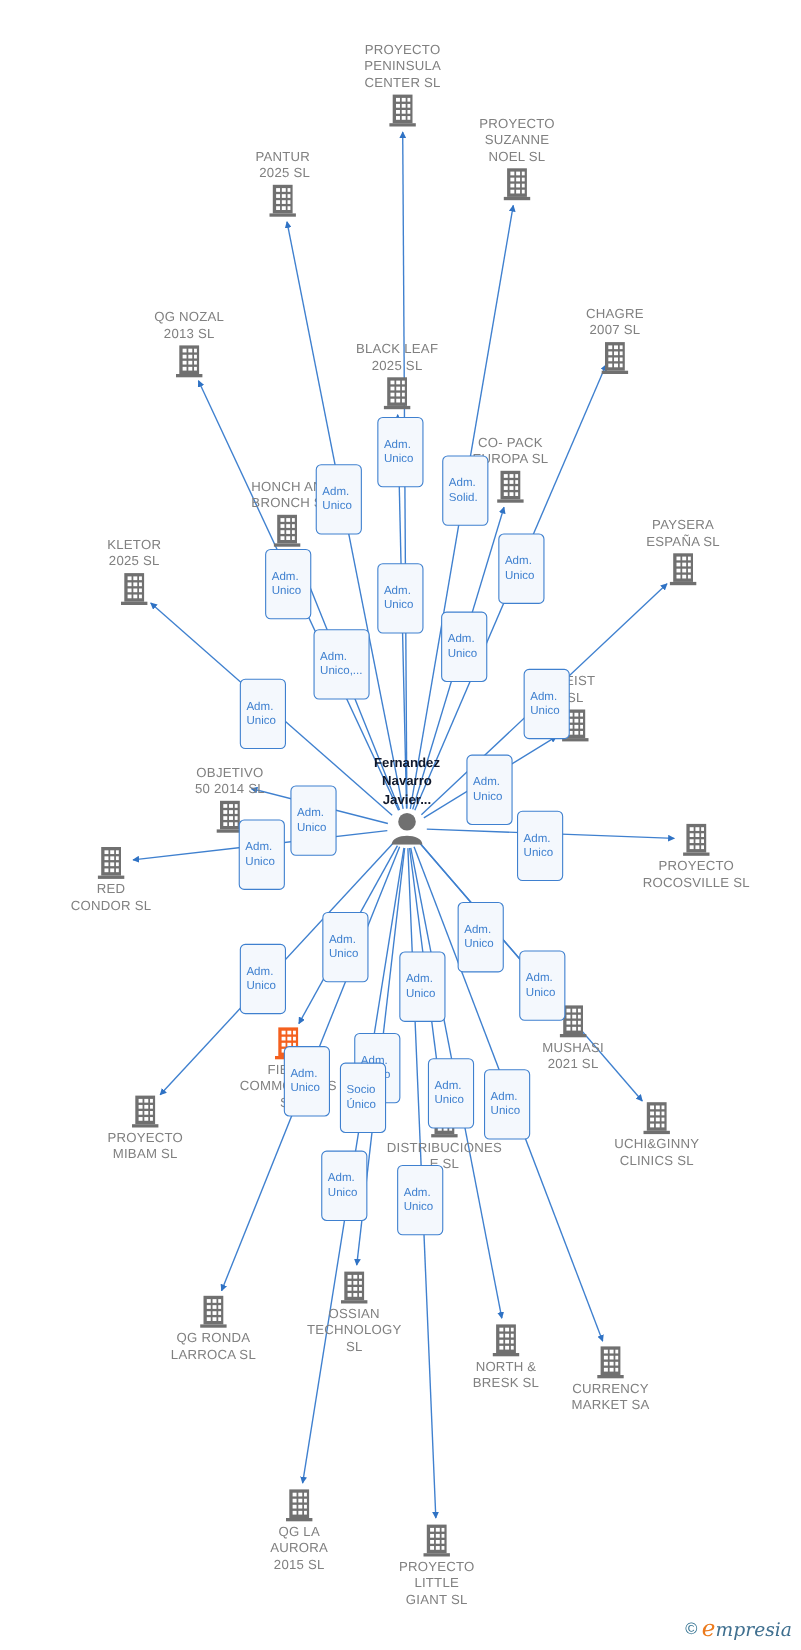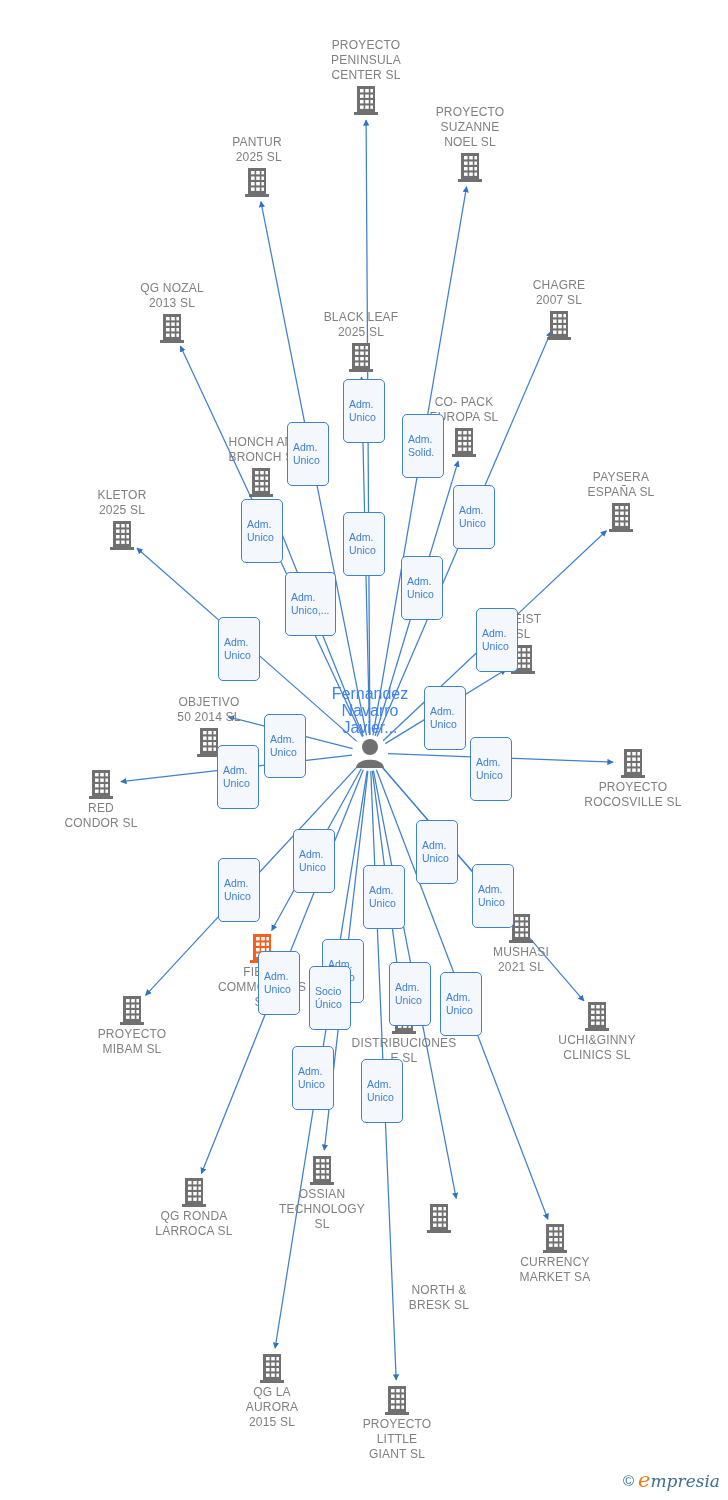--- a/index.html
+++ b/index.html
@@ -62,25 +62,26 @@
   .person-wrap {
     position: absolute;
     width: 160px;
     margin-left: -80px;
     text-align: center;
     display: flex;
     flex-direction: column;
     align-items: center;
   }
   .person-wrap .plabel {
-    font-size: 16px;
+    font-size: 12px;
     line-height: 17px;
-    color: #3b82f6;
+    color: #0f172a;
     white-space: pre-line;
     margin-bottom: 2px;
+    font-weight: bold;
   }
   #watermark {
     position: absolute;
     right: 8px;
     bottom: 8px;
     display: flex;
     align-items: center;
     gap: 4px;
     font-size: 16px;
   }
@@ -599,21 +600,21 @@
               <rect x="18.4" y="10.5" width="2.6" height="3.4"></rect>
               <rect x="8" y="16" width="3.6" height="3.4"></rect>
               <rect x="13.2" y="16" width="3.6" height="3.4"></rect>
               <rect x="18.4" y="16" width="2.6" height="3.4"></rect>
               <rect x="8" y="21.5" width="3.6" height="3.4"></rect>
               <rect x="13.2" y="21.5" width="3.6" height="3.4"></rect>
               <rect x="18.4" y="21.5" width="2.6" height="3.4"></rect>
             </g>
           </svg></div>
       </div>
-      <div class="node below" style="left: 439px; top: 1202px; gap: 48px;">
+      <div class="node below" style="left: 460px; top: 1202px;">
         <div class="label">NORTH &amp;
 BRESK  SL</div>
         <div class="glyph"><svg width="28" height="32" viewBox="0 0 28 32">
             <rect x="5" y="2" width="18" height="26" fill="#707070"></rect>
             <rect x="2" y="28" width="24" height="3" fill="#707070"></rect>
             <g fill="#ffffff">
               <rect x="8" y="5" width="3.6" height="3.4"></rect>
               <rect x="13.2" y="5" width="3.6" height="3.4"></rect>
               <rect x="18.4" y="5" width="2.6" height="3.4"></rect>
               <rect x="8" y="10.5" width="3.6" height="3.4"></rect>

